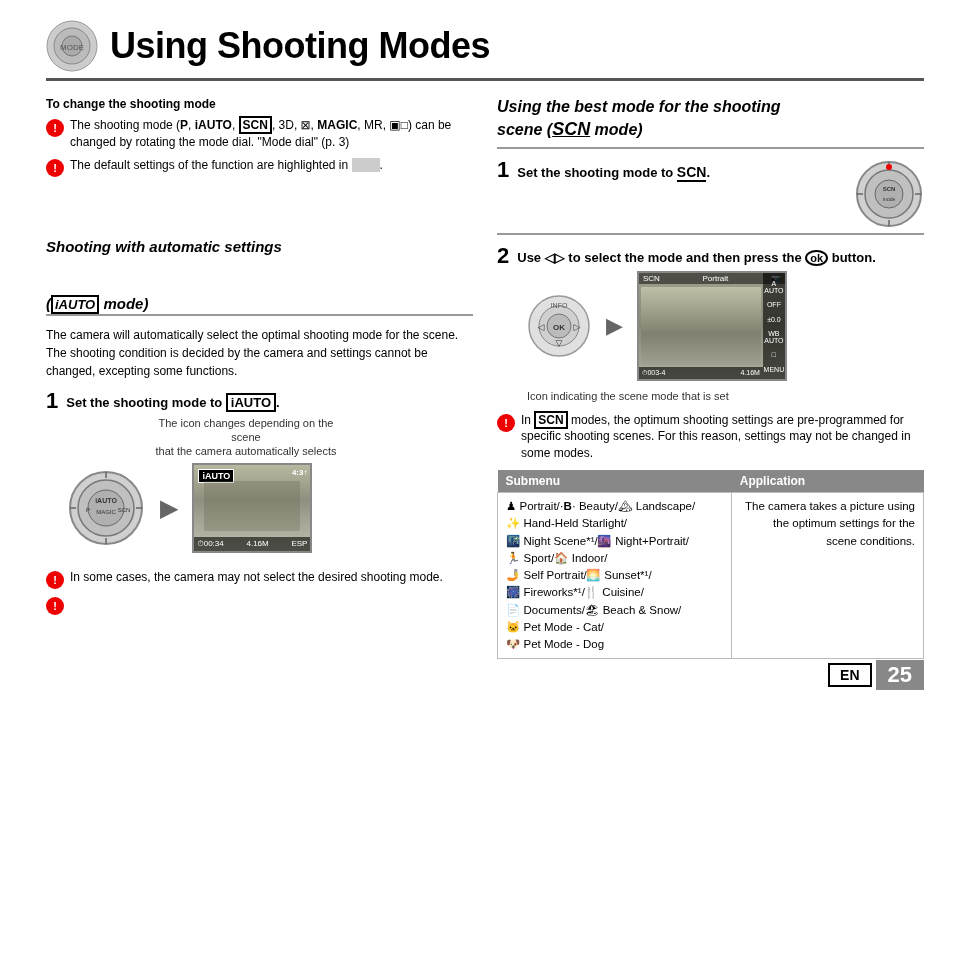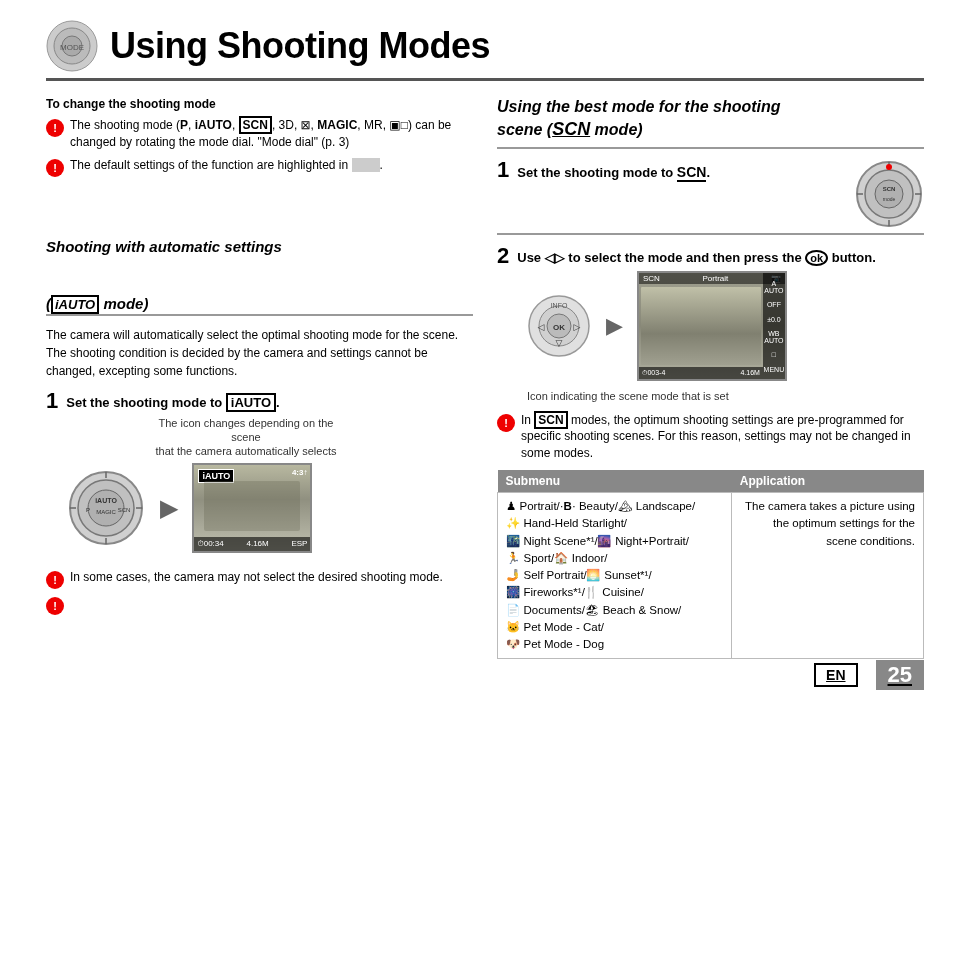--- a/index.html
+++ b/index.html
@@ -308,22 +308,21 @@
       text-align: right;
     }
 
     
     .footer {
       position: absolute;
       bottom: 12px;
       right: 30px;
       display: flex;
       align-items: center;
-      gap: 16px;
-      text-decoration: underline;
+      gap: 2px;
     }
     .footer-en {
       font-size: 14px;
       font-weight: bold;
       background: #fff;
       border: 2px solid #000;
       padding: 2px 10px;
       margin-right: 2px;
     }
     .footer-page {

